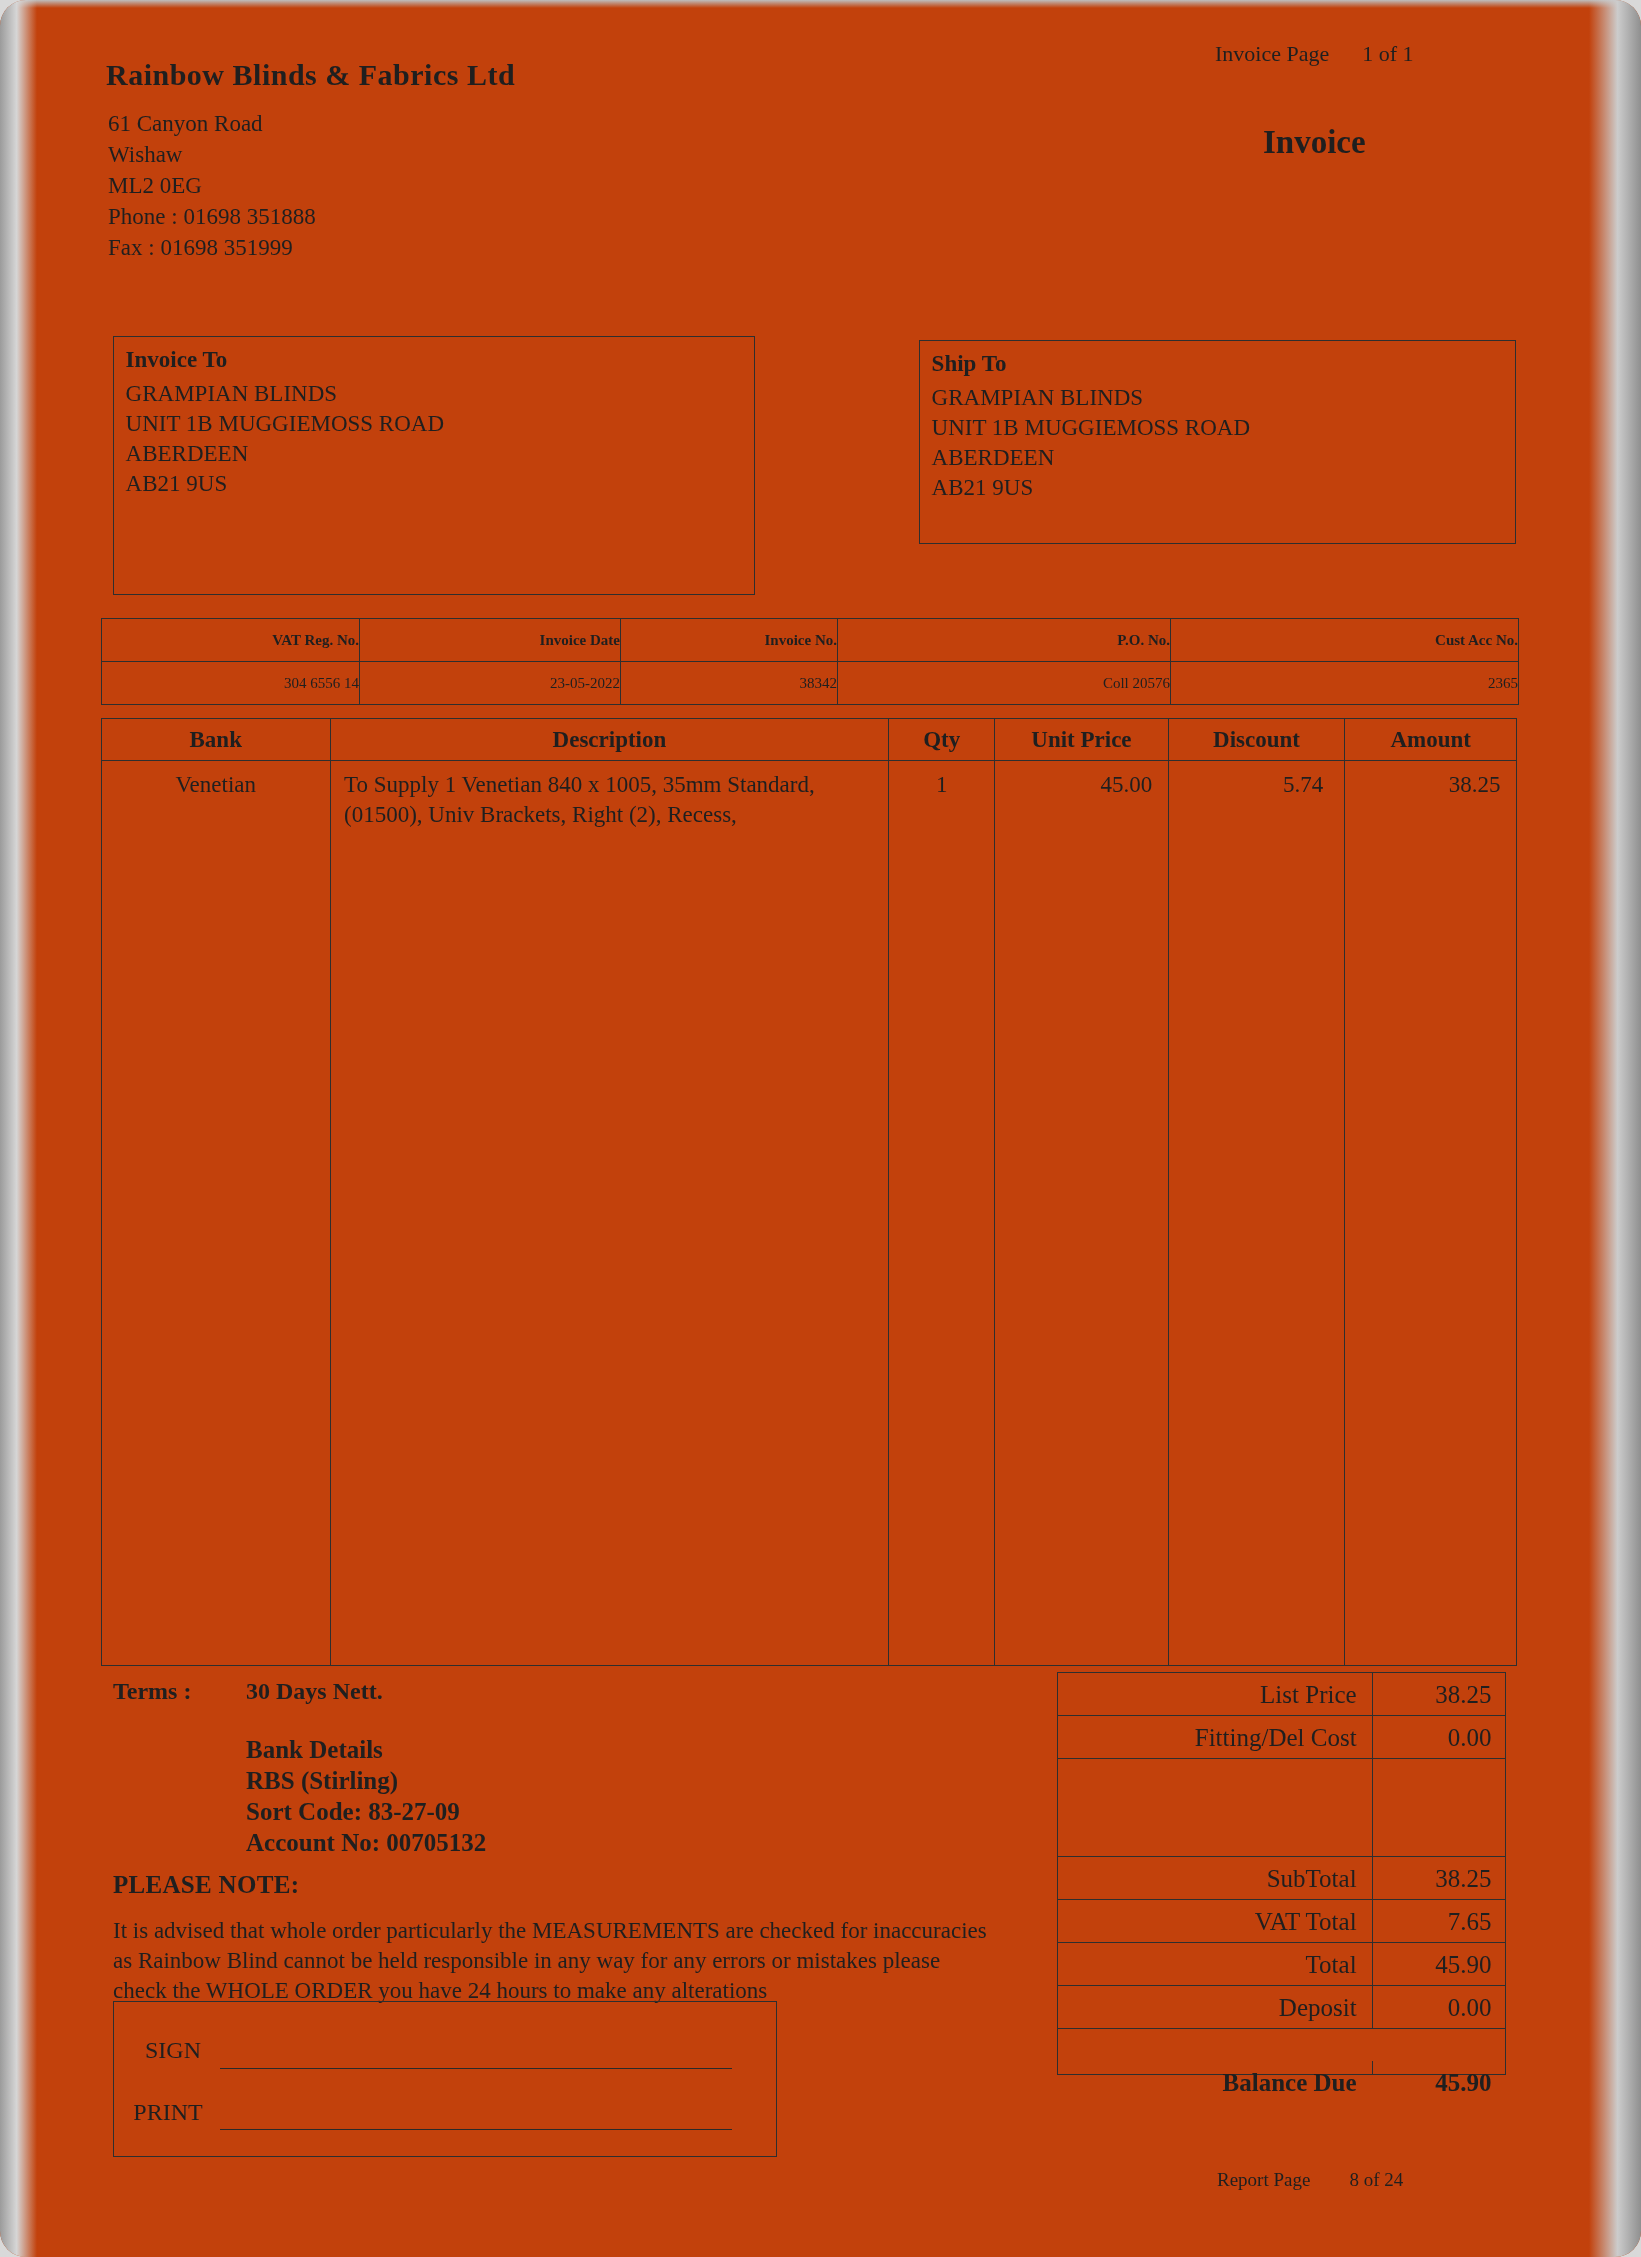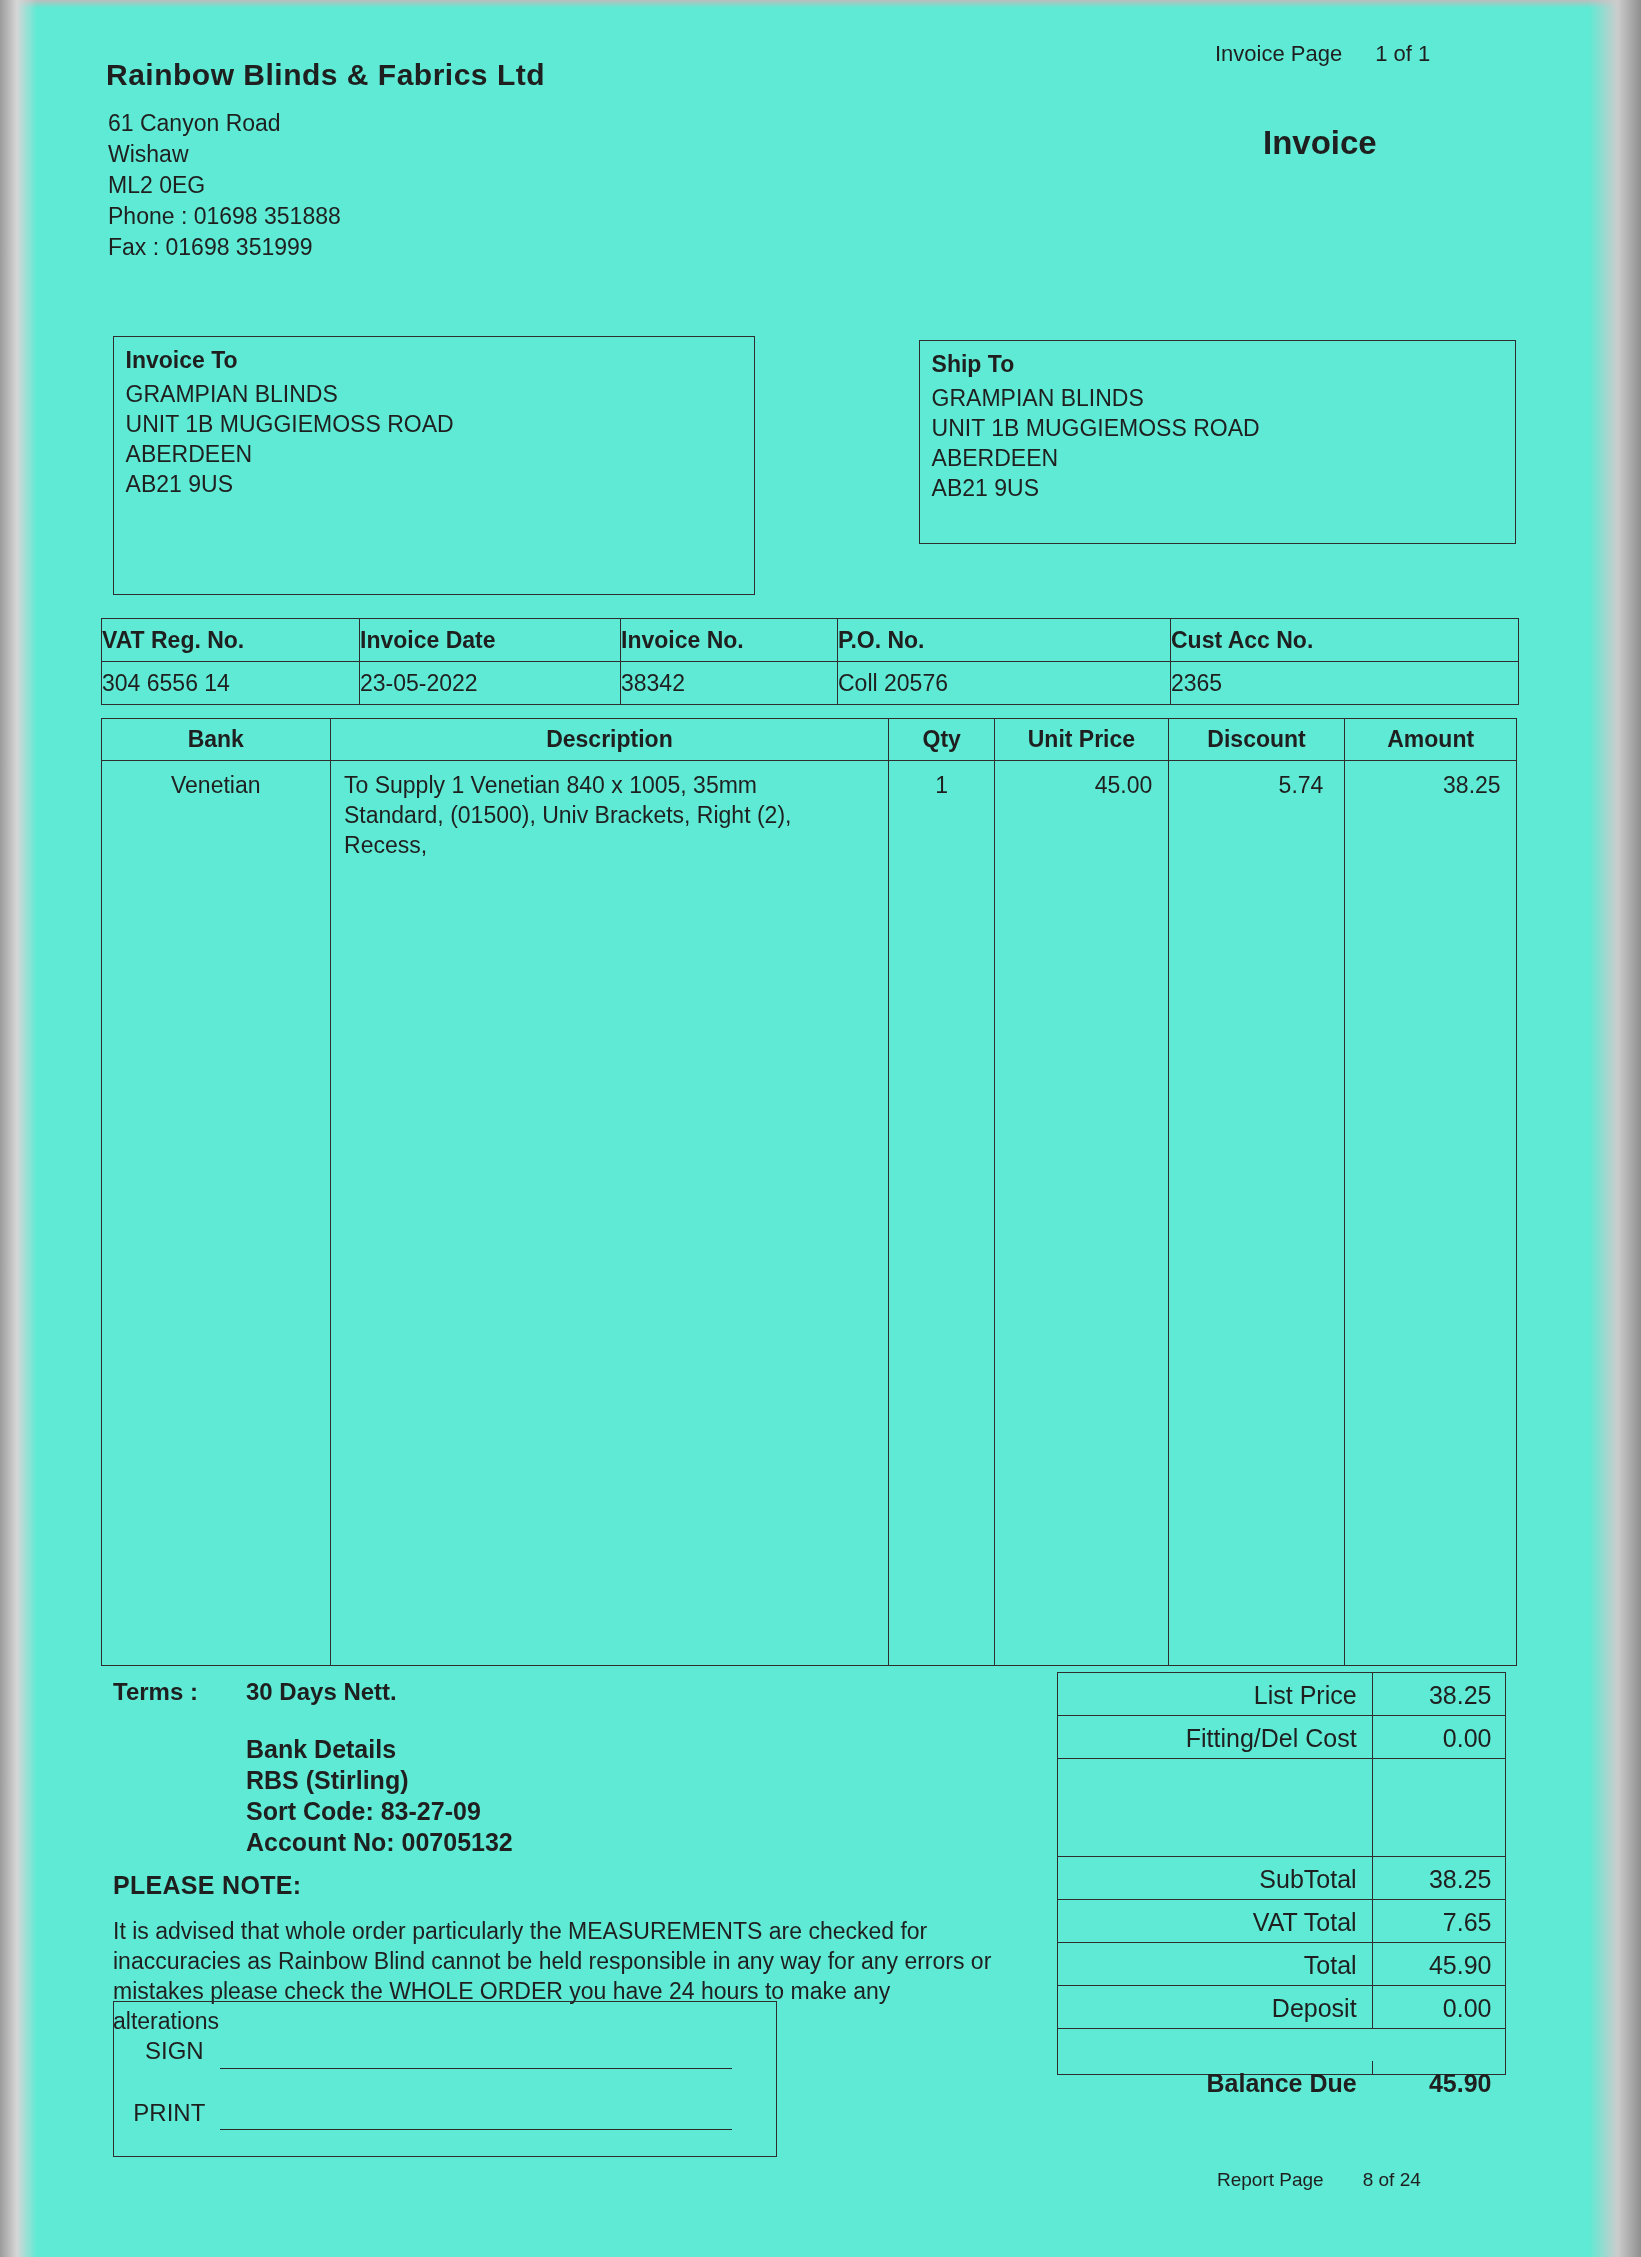--- a/index.html
+++ b/index.html
@@ -1,20 +1,20 @@
 <!DOCTYPE html>
 <html><head>
 <meta charset="utf-8">
 <style>
   * { margin:0; padding:0; box-sizing:border-box; }
   html,body { background:#d9d9d9; }
   .page {
     position:relative; width:1641px; height:2257px; margin:0 auto;
-    background:#5eead4; overflow:hidden;
-    font-family:Liberation Sans, sans-serif; color:#1f1f1f;
+    background:#c2410c; overflow:hidden;
+    font-family:Liberation Serif, serif; color:#1f1f1f;border-radius:26px;
   }
   
   .edge-left  { position:absolute; left:0; top:0; width:37px; height:100%;
     background:linear-gradient(to right,#9b9b9b,#d6d6d6 45%,rgba(255,255,255,0)); }
   .edge-right { position:absolute; right:0; top:0; width:52px; height:100%;
     background:linear-gradient(to left,#8f8f8f,#cccccc 45%,rgba(255,255,255,0)); }
   .edge-top   { position:absolute; left:0; top:0; width:100%; height:7.7px;
     background:linear-gradient(to bottom,#bdbdbd,rgba(255,255,255,0)); }
 
   .abs { position:absolute; }
@@ -28,22 +28,22 @@
 
   
   .addr-box { border:1.9px solid #2e2e2e; padding:7.7px 11.6px; font-size:23px; line-height:30px; }
   .addr-box .box-label { font-weight:bold; margin-bottom:4.8px; }
   .invoice-to-box { top:336px; left:113px; width:642px; height:259px; }
   .ship-to-box    { top:340px; left:919px; width:597px; height:204px; }
 
   
   .meta-table { top:618px; left:101px; border-collapse:collapse; }
   .meta-table td {
-    border:1.9px solid #2e2e2e; height:43px; text-align:left;
-    font-size:23px; vertical-align:middle;
+    border:1.9px solid #2e2e2e; height:43px; text-align:right;
+    font-size:15px; vertical-align:middle;
   }
   .meta-table .hdr td { font-weight:bold; }
   .c-vat {width:258px;} .c-date {width:261px;} .c-inv {width:217px;}
   .c-po {width:333px;} .c-acc {width:348px;}
 
   
   .items-table { top:718px; left:101px; width:1416px; height:948px;
     border:1.9px solid #2e2e2e; display:flex; }
   .col { height:100%; border-right:1.9px solid #2e2e2e; display:flex; flex-direction:column; }
   .col:last-child { border-right:none; }

